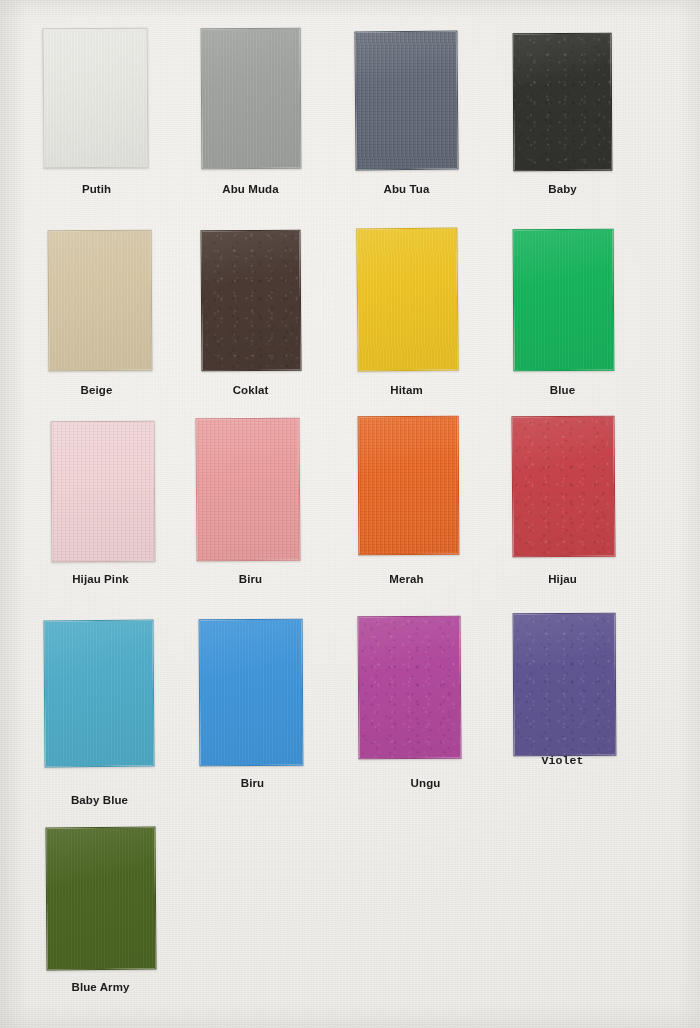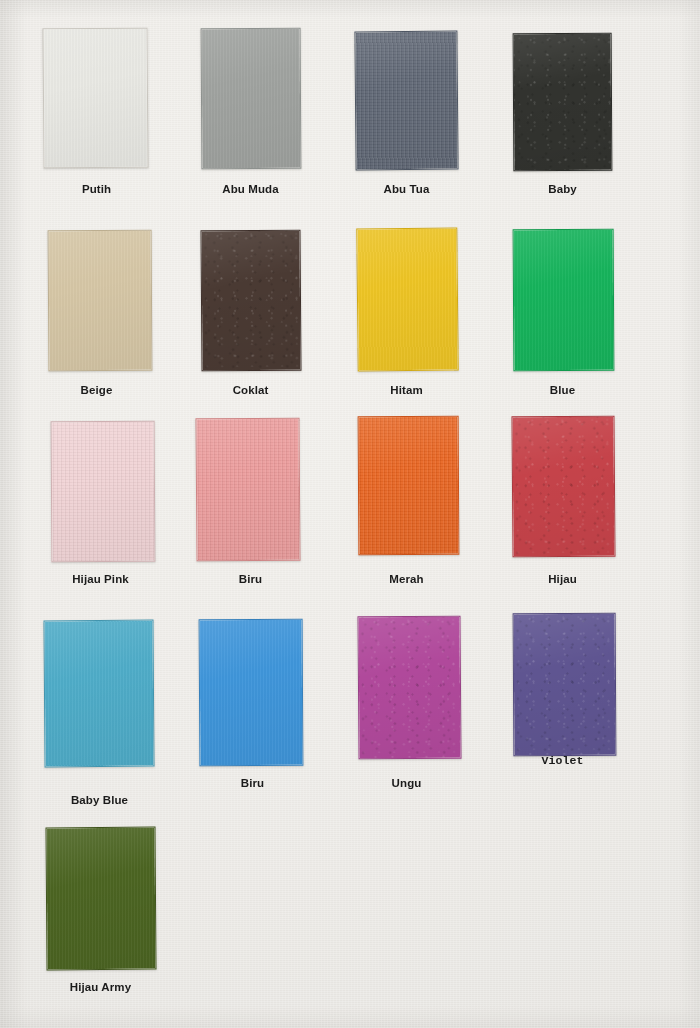--- a/index.html
+++ b/index.html
@@ -237,32 +237,32 @@
           <div class="swatch-shade"></div>
         </div>
         <div class="label" style="left: 180px; top: 777px; width: 145px; color: rgb(27, 27, 27);">Biru</div>
       </div>
       <div class="swatch-cell">
         <div class="swatch tex-grain" style="left: 358px; top: 616px; width: 103px; height: 143px; transform: rotate(-0.4deg); border: 1px solid rgb(151, 64, 133); box-shadow: rgba(120, 118, 112, 0.3) 0px 1px 2px;">
           <div class="swatch-fill" style="background: rgb(176, 73, 155);"></div>
           <div class="swatch-tex"></div>
           <div class="swatch-shade"></div>
         </div>
-        <div class="label" style="left: 334px; top: 777px; width: 145px; color: rgb(27, 27, 27); text-align: center;">Ungu</div>
+        <div class="label" style="left: 353px; top: 777px; width: 145px; color: rgb(27, 27, 27); text-align: center;">Ungu</div>
       </div>
       <div class="swatch-cell">
         <div class="swatch tex-grain" style="left: 513px; top: 613px; width: 103px; height: 143px; transform: rotate(-0.3deg); border: 1px solid rgb(80, 72, 123); box-shadow: rgba(120, 118, 112, 0.3) 0px 1px 2px;">
           <div class="swatch-fill" style="background: rgb(95, 85, 145);"></div>
           <div class="swatch-tex"></div>
           <div class="swatch-shade"></div>
         </div>
         <div class="label" style="left: 490px; top: 754px; width: 145px; color: rgb(27, 27, 27); font-family: Liberation Mono, monospace;">Violet</div>
       </div>
       <div class="swatch-cell">
         <div class="swatch tex-smooth" style="left: 46px; top: 827px; width: 110px; height: 143px; transform: rotate(-0.4deg); border: 1px solid rgb(63, 84, 28); box-shadow: rgba(120, 118, 112, 0.3) 0px 1px 2px;">
           <div class="swatch-fill" style="background: rgb(76, 101, 34);"></div>
           <div class="swatch-tex"></div>
           <div class="swatch-shade"></div>
         </div>
-        <div class="label" style="left: 28px; top: 981px; width: 145px; color: rgb(27, 27, 27);">Hijau Army</div>
+        <div class="label" style="left: 28px; top: 981px; width: 145px; color: rgb(27, 27, 27);">Blue Army</div>
       </div>
     </div>
 </div>
 
 </body></html>

